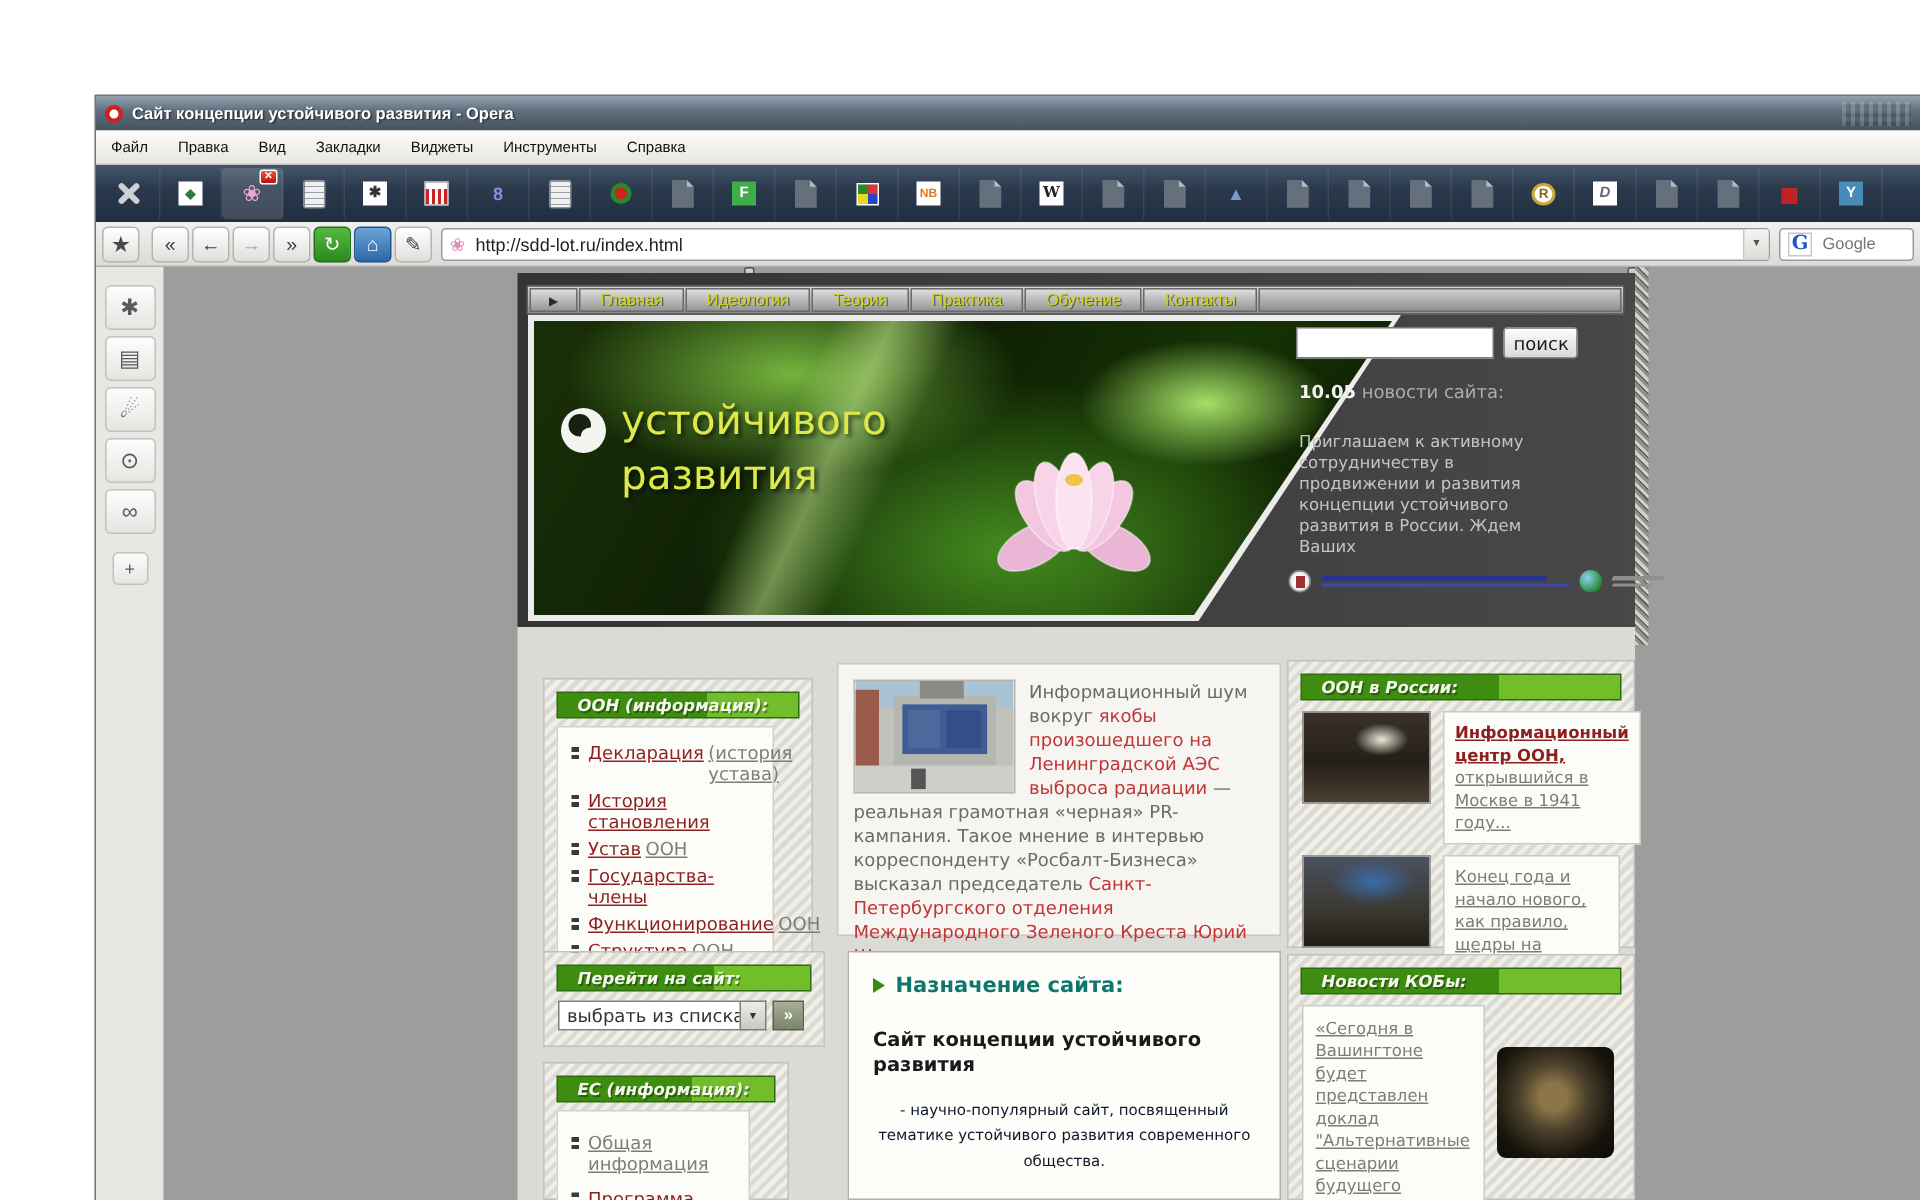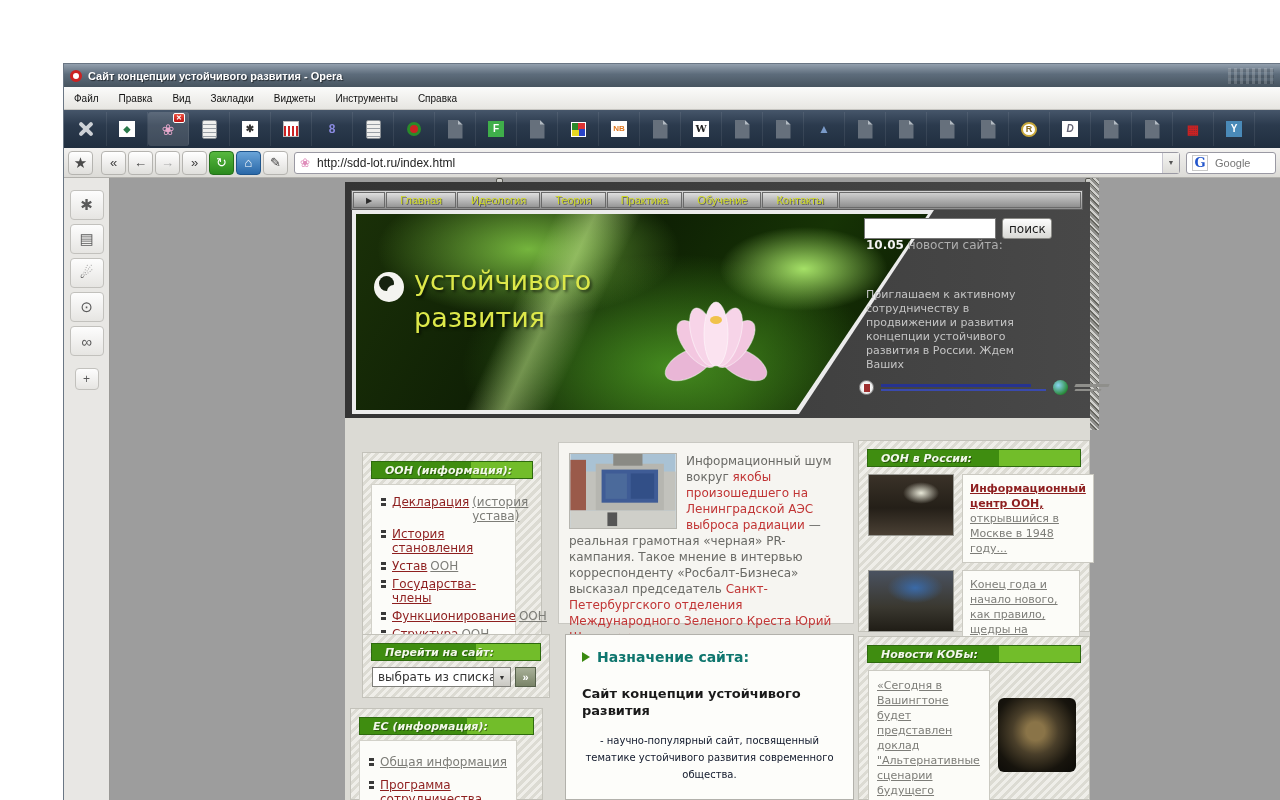--- a/index.html
+++ b/index.html
@@ -118,21 +118,21 @@
         background:#f4f4f0;z-index:1;}
   .bannertitle{position:absolute;left:58px;top:48px;font-family:"DejaVu Sans",sans-serif;
         font-size:27px;line-height:37px;color:#dde84a;text-shadow:2px 2px 3px rgba(0,0,0,.6);}
   .lotussvg{position:absolute;left:295px;top:78px;}
 
   .bsearch-input{position:absolute;left:519px;top:36px;width:132px;height:21px;border:1px solid #777;
         background:#fff;outline:0;font-size:12px;padding:0 4px;font-family:"DejaVu Sans",sans-serif;}
   .bsearch-btn{position:absolute;left:657px;top:36px;width:50px;height:21px;
         background:linear-gradient(#fdfdfd,#d9d9d5);border:1px solid #8a8a86;border-radius:3px;
         font-size:12px;color:#1a1a1a;font-family:"DejaVu Sans",sans-serif;}
-  .bnews-head{position:absolute;left:521px;top:56px;font-size:12px;color:#aeaeae;
+  .bnews-head{position:absolute;left:521px;top:72px;font-size:12px;color:#aeaeae;
         font-family:"DejaVu Sans",sans-serif;}
   .bnews-head b{color:#f2f2f2;}
   .bnews-text{position:absolute;left:521px;top:106px;width:186px;font-size:11px;line-height:14px;
         color:#c4c4c4;font-family:"DejaVu Sans",sans-serif;}
   .blogos{position:absolute;left:514px;top:198px;display:flex;align-items:center;gap:7px;}
   .emblem{width:15px;height:15px;border-radius:50%;background:radial-gradient(#fff 35%,#cfcfcf);
         border:1px solid #888;position:relative;}
   .emblem:after{content:"";position:absolute;left:4px;top:3px;width:6px;height:8px;background:#a03030;}
   .logobars{display:flex;flex-direction:column;gap:2px;}
   .logobars i{display:block;height:3px;width:150px;background:#26338f;}
@@ -468,40 +468,40 @@
           <p class="newsp"><span class="tg">Информационный шум вокруг </span><span class="tr">якобы произошедшего на Ленинградской АЭС выброса радиации</span><span class="tg"> — реальная грамотная «черная» PR-кампания. Такое мнение в интервью корреспонденту «Росбалт-Бизнеса» высказал председатель </span><span class="tr">Санкт-Петербургского отделения Международного Зеленого Креста Юрий Шевчук&gt;&gt;</span></p>
           <div class="readmore2">Читать дальше &gt;&gt;</div>
         </div>
 
         <div class="panel" style="left:748px;top:262px;width:232px;height:192px">
           <div class="phead">
               <span>ООН в России:</span>
             </div>
           <div class="unrus-item">
             <div class="unphoto ph1"></div>
-            <div class="uncard"><span class="rlink">Информационный центр ООН,</span><span class="glink"> открывшийся в Москве в 1948 году...</span></div>
+            <div class="uncard"><span class="rlink">Информационный центр ООН,</span><span class="glink"> открывшийся в Москве в 1941 году...</span></div>
           </div>
           <div class="unrus-item">
             <div class="unphoto ph2"></div>
             <div class="uncard"><span class="glink">Конец года и начало нового, как правило, щедры на </span><span class="rlink">анализ и прогнозы...</span></div>
           </div>
         </div>
 
         <div class="panel" style="left:252px;top:456px;width:188px;height:64px">
           <div class="phead">
               <span>Перейти на сайт:</span>
             </div>
           <div class="gotorow">
             <div class="fakesel">выбрать из списка...</div>
             <div class="selarrow">▼</div>
             <div class="gobtn">»</div>
           </div>
         </div>
 
-        <div class="panel" style="left:240px;top:530px;width:193px;height:92px">
+        <div class="panel" style="left:252px;top:530px;width:164px;height:92px">
           <div class="phead">
               <span>ЕС (информация):</span>
             </div>
           <div class="pbody" style="padding-top:10px">
             <div class="lrow">
                 <span class="blt"></span>
                 <span class="glink">Общая информация</span>
               </div>
             <div class="lrow" style="margin-top:9px">
                 <span class="blt"></span>

